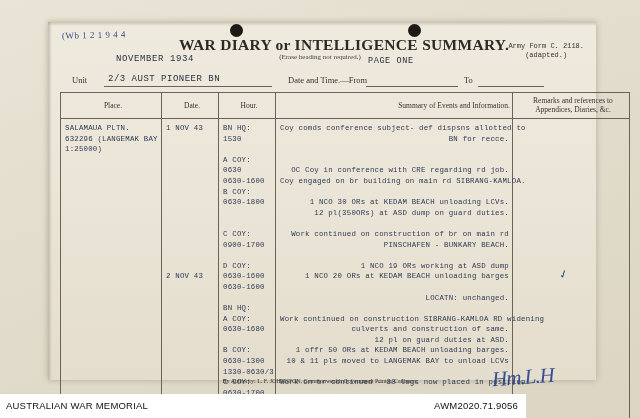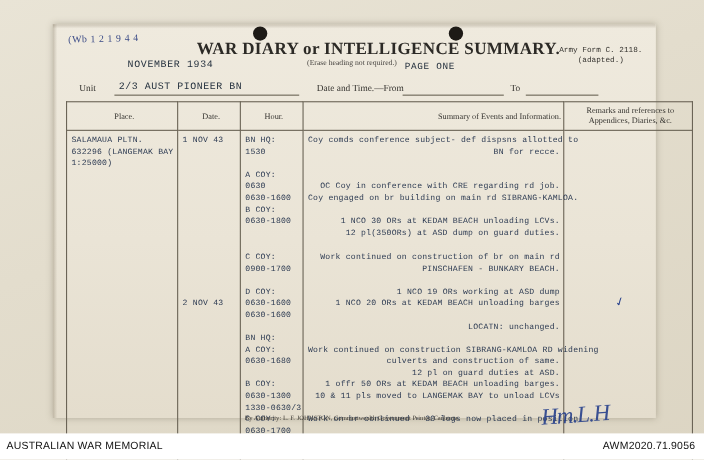--- a/index.html
+++ b/index.html
@@ -138,21 +138,21 @@
   }
   .tick{
     position:absolute;right:72px;top:268px;
     font-family:"Liberation Serif", serif;
     font-size:11px;color:#27408b;
     transform:rotate(-20deg);
   }
 
   
   .footerbar{
-    position:absolute;left:0;bottom:0;width:640px;height:24px;
+    position:absolute;left:0;bottom:0;width:526px;height:24px;
     background:#ffffff;
   }
   .footerbar .left{
     position:absolute;left:6px;top:6px;
     font-family:"Liberation Sans", sans-serif;
     font-size:9.5px;color:#111;letter-spacing:.2px;
   }
   .footerbar .right{
     position:absolute;right:8px;top:6px;
     font-family:"Liberation Sans", sans-serif;

